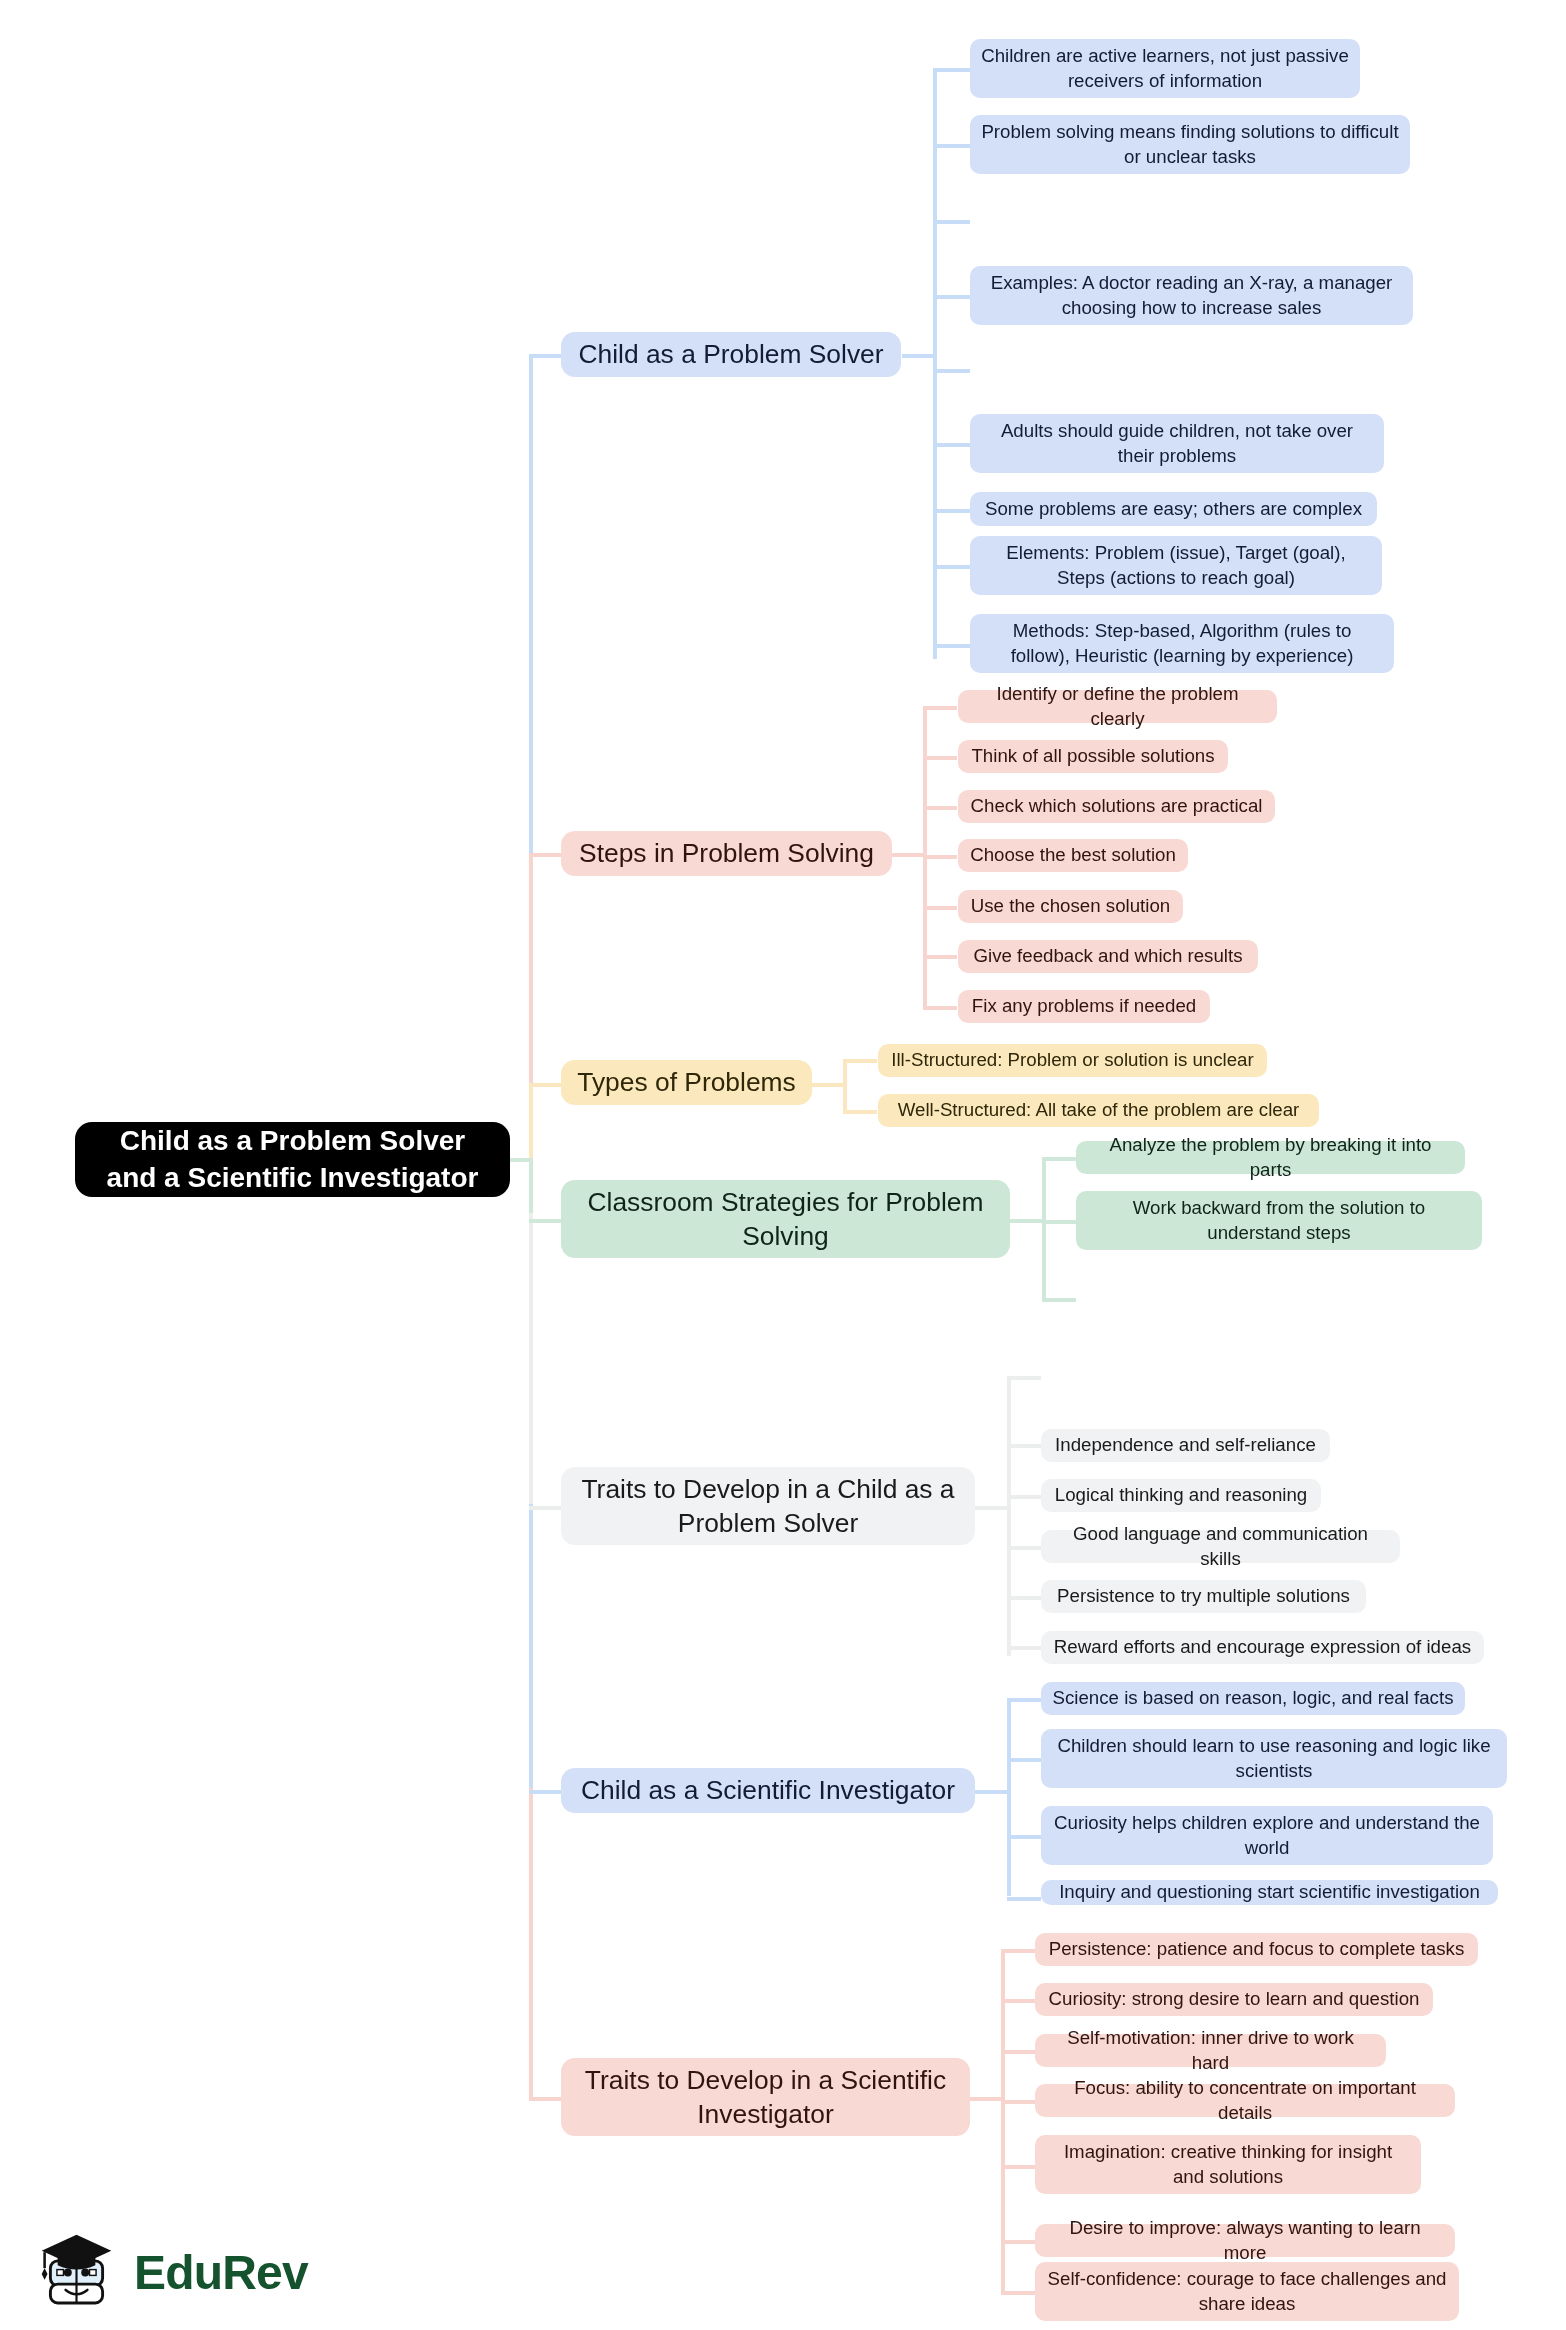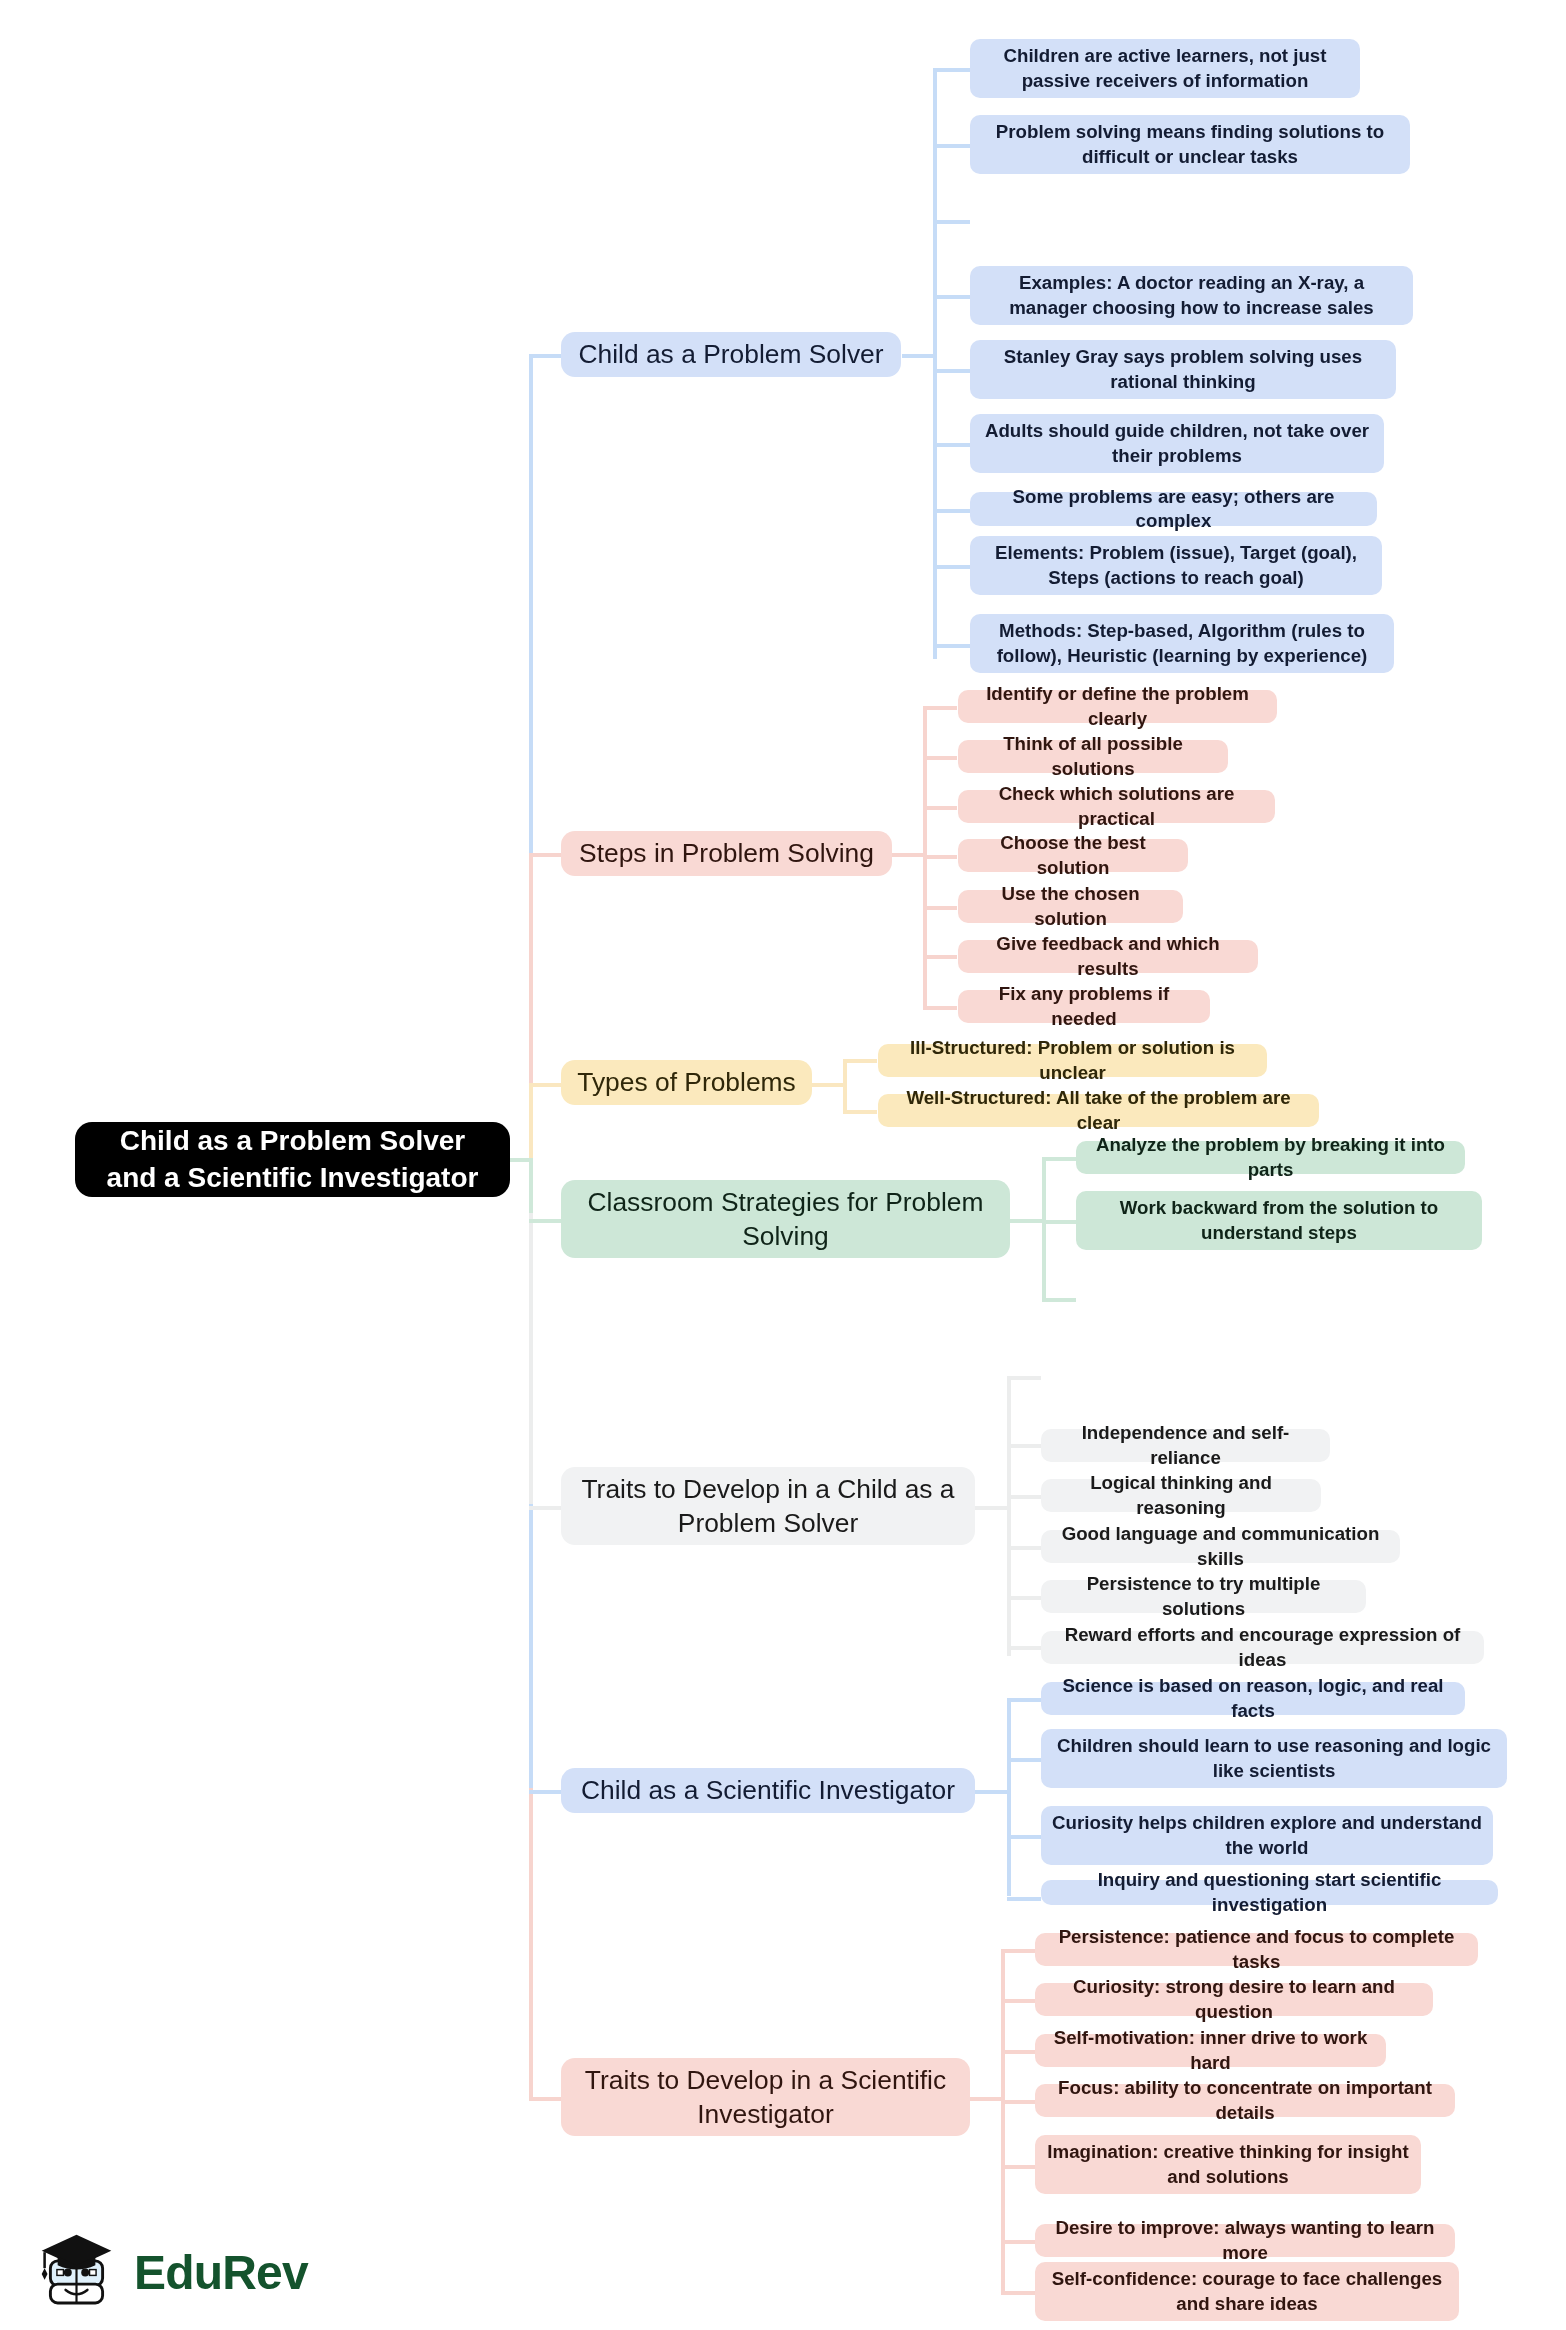--- a/index.html
+++ b/index.html
@@ -47,21 +47,21 @@
 
   .branch {
     font-size: 26.4px;
     font-weight: normal;
     border-radius: 14px;
     z-index: 4;
   }
 
   .leaf {
     font-size: 18.7px;
-    font-weight: bold;
+    font-weight: normal;
     border-radius: 10px;
     padding: 7px 11px;
     z-index: 3;
   }
 
   
   .c-blue   { background: #d3e0f8; color: #131c33; }
   .c-pink   { background: #f9d9d4; color: #30150f; }
   .c-yellow { background: #fbe9bd; color: #2f2709; }
   .c-green  { background: #cde7d7; color: #0f2418; }
@@ -207,23 +207,20 @@
 
   <div class="node leaf c-blue" style="left:970px; top:39px;  width:390px; height:59px;">
       <span>Children are active learners, not just passive receivers of information</span>
     </div>
   <div class="node leaf c-blue" style="left:970px; top:115px; width:440px; height:59px;">
       <span>Problem solving means finding solutions to difficult or unclear tasks</span>
     </div>
   <div class="node leaf c-blue" style="left:970px; top:266px; width:443px; height:59px;">
       <span>Examples: A doctor reading an X-ray, a manager choosing how to increase sales</span>
     </div>
-  <div class="node leaf c-blue" style="left:970px; top:340px; width:426px; height:59px;">
-      <span>Stanley Gray says problem solving uses rational thinking</span>
-    </div>
   <div class="node leaf c-blue" style="left:970px; top:414px; width:414px; height:59px;">
       <span>Adults should guide children, not take over their problems</span>
     </div>
   <div class="node leaf c-blue" style="left:970px; top:492px; width:407px; height:34px;">
       <span>Some problems are easy; others are complex</span>
     </div>
   <div class="node leaf c-blue" style="left:970px; top:536px; width:412px; height:59px;">
       <span>Elements: Problem (issue), Target (goal), Steps (actions to reach goal)</span>
     </div>
   <div class="node leaf c-blue" style="left:970px; top:614px; width:424px; height:59px;">

